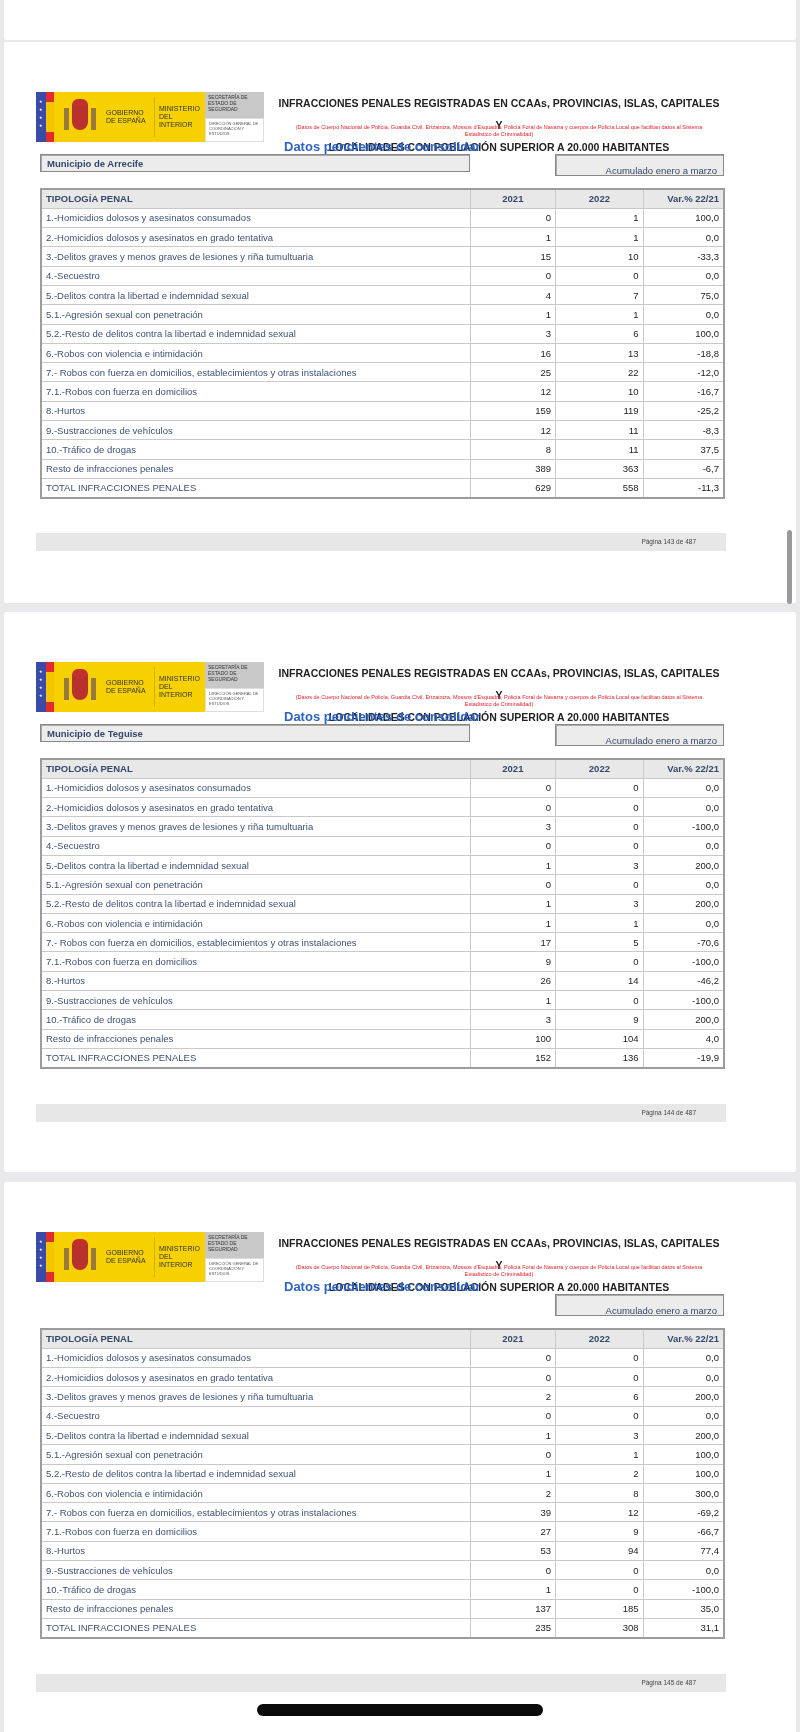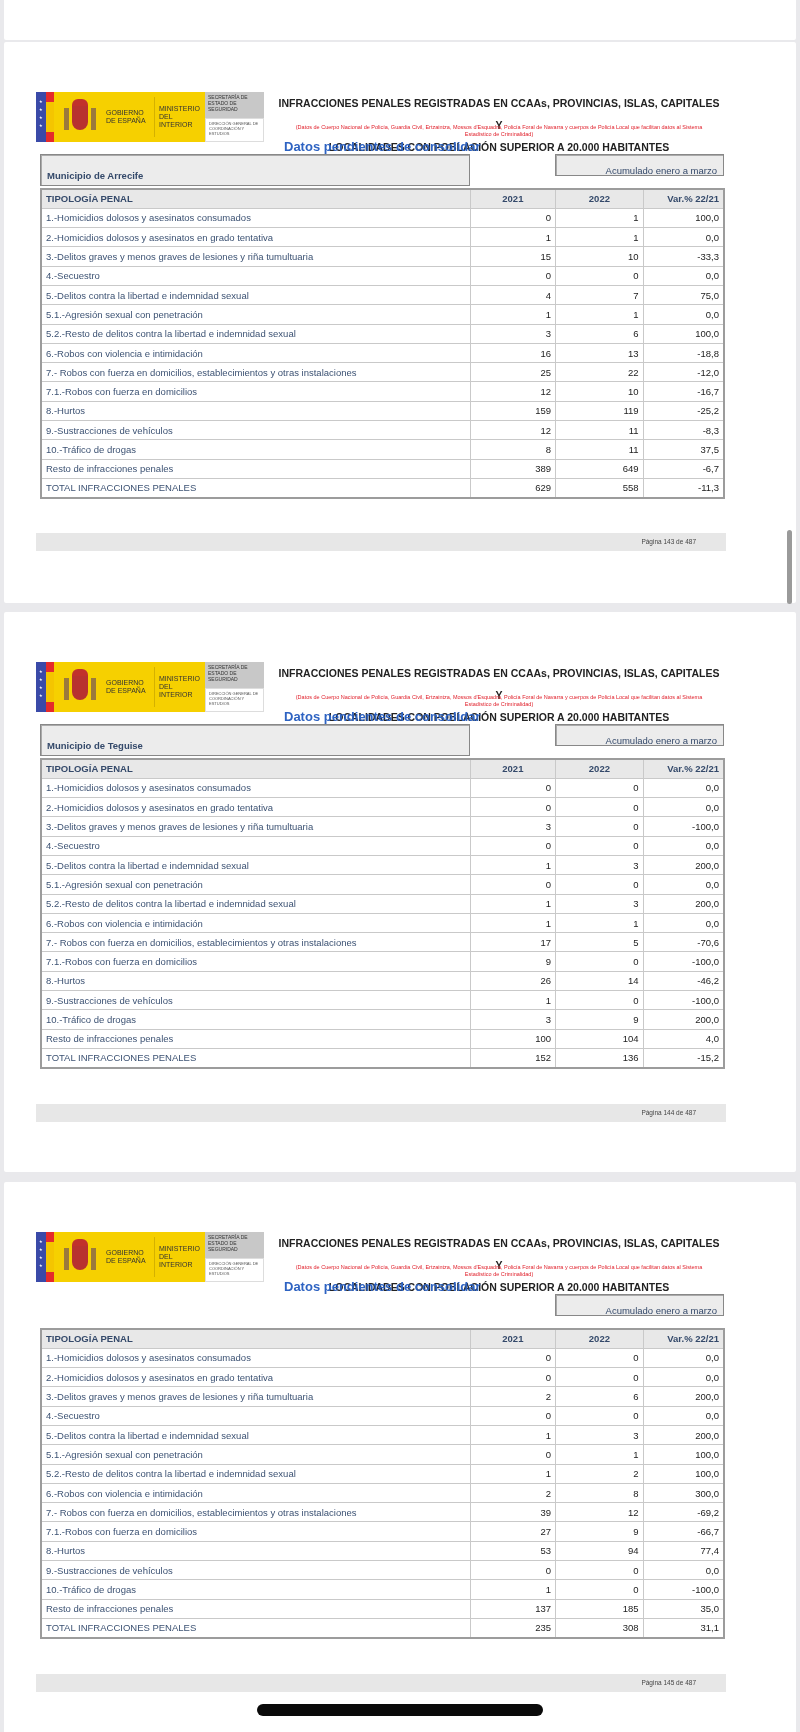--- a/index.html
+++ b/index.html
@@ -119,21 +119,21 @@
   .muni-box {
     position: absolute;
     left: 36px; top: 112px;
     width: 430px; height: 18px;
     background: #ececec;
     border: 1px solid #888;
     box-shadow: 1px 1px 0 #aaa inset;
     font-size: 9.5px;
     font-weight: bold;
     color: #34496a;
-    padding: 15px 6px;
+    padding: 3px 6px;
   }
   .period-box {
     position: absolute;
     left: 551px; top: 112px;
     width: 169px; height: 18px;
     background: #ececec;
     border: 1px solid #888;
     box-shadow: 1px 1px 0 #aaa inset;
     font-size: 9.5px;
     color: #34496a;
@@ -316,21 +316,21 @@
         </tr>
         <tr>
           <td>10.-Tráfico de drogas</td>
           <td class="num">8</td>
           <td class="num">11</td>
           <td class="num">37,5</td>
         </tr>
         <tr>
           <td>Resto de infracciones penales</td>
           <td class="num">389</td>
-          <td class="num">649</td>
+          <td class="num">363</td>
           <td class="num">-6,7</td>
         </tr>
         <tr>
           <td>TOTAL INFRACCIONES PENALES</td>
           <td class="num">629</td>
           <td class="num">558</td>
           <td class="num">-11,3</td>
         </tr>
       </tbody>
   </table>
@@ -458,21 +458,21 @@
         <tr>
           <td>Resto de infracciones penales</td>
           <td class="num">100</td>
           <td class="num">104</td>
           <td class="num">4,0</td>
         </tr>
         <tr>
           <td>TOTAL INFRACCIONES PENALES</td>
           <td class="num">152</td>
           <td class="num">136</td>
-          <td class="num">-15,2</td>
+          <td class="num">-19,9</td>
         </tr>
       </tbody>
   </table>
   <div class="footer-bar">
     <span>Página 144 de 487</span>
   </div>
 </div>
 <div class="page page-3">
   <div class="logo">
     <div class="flag">

